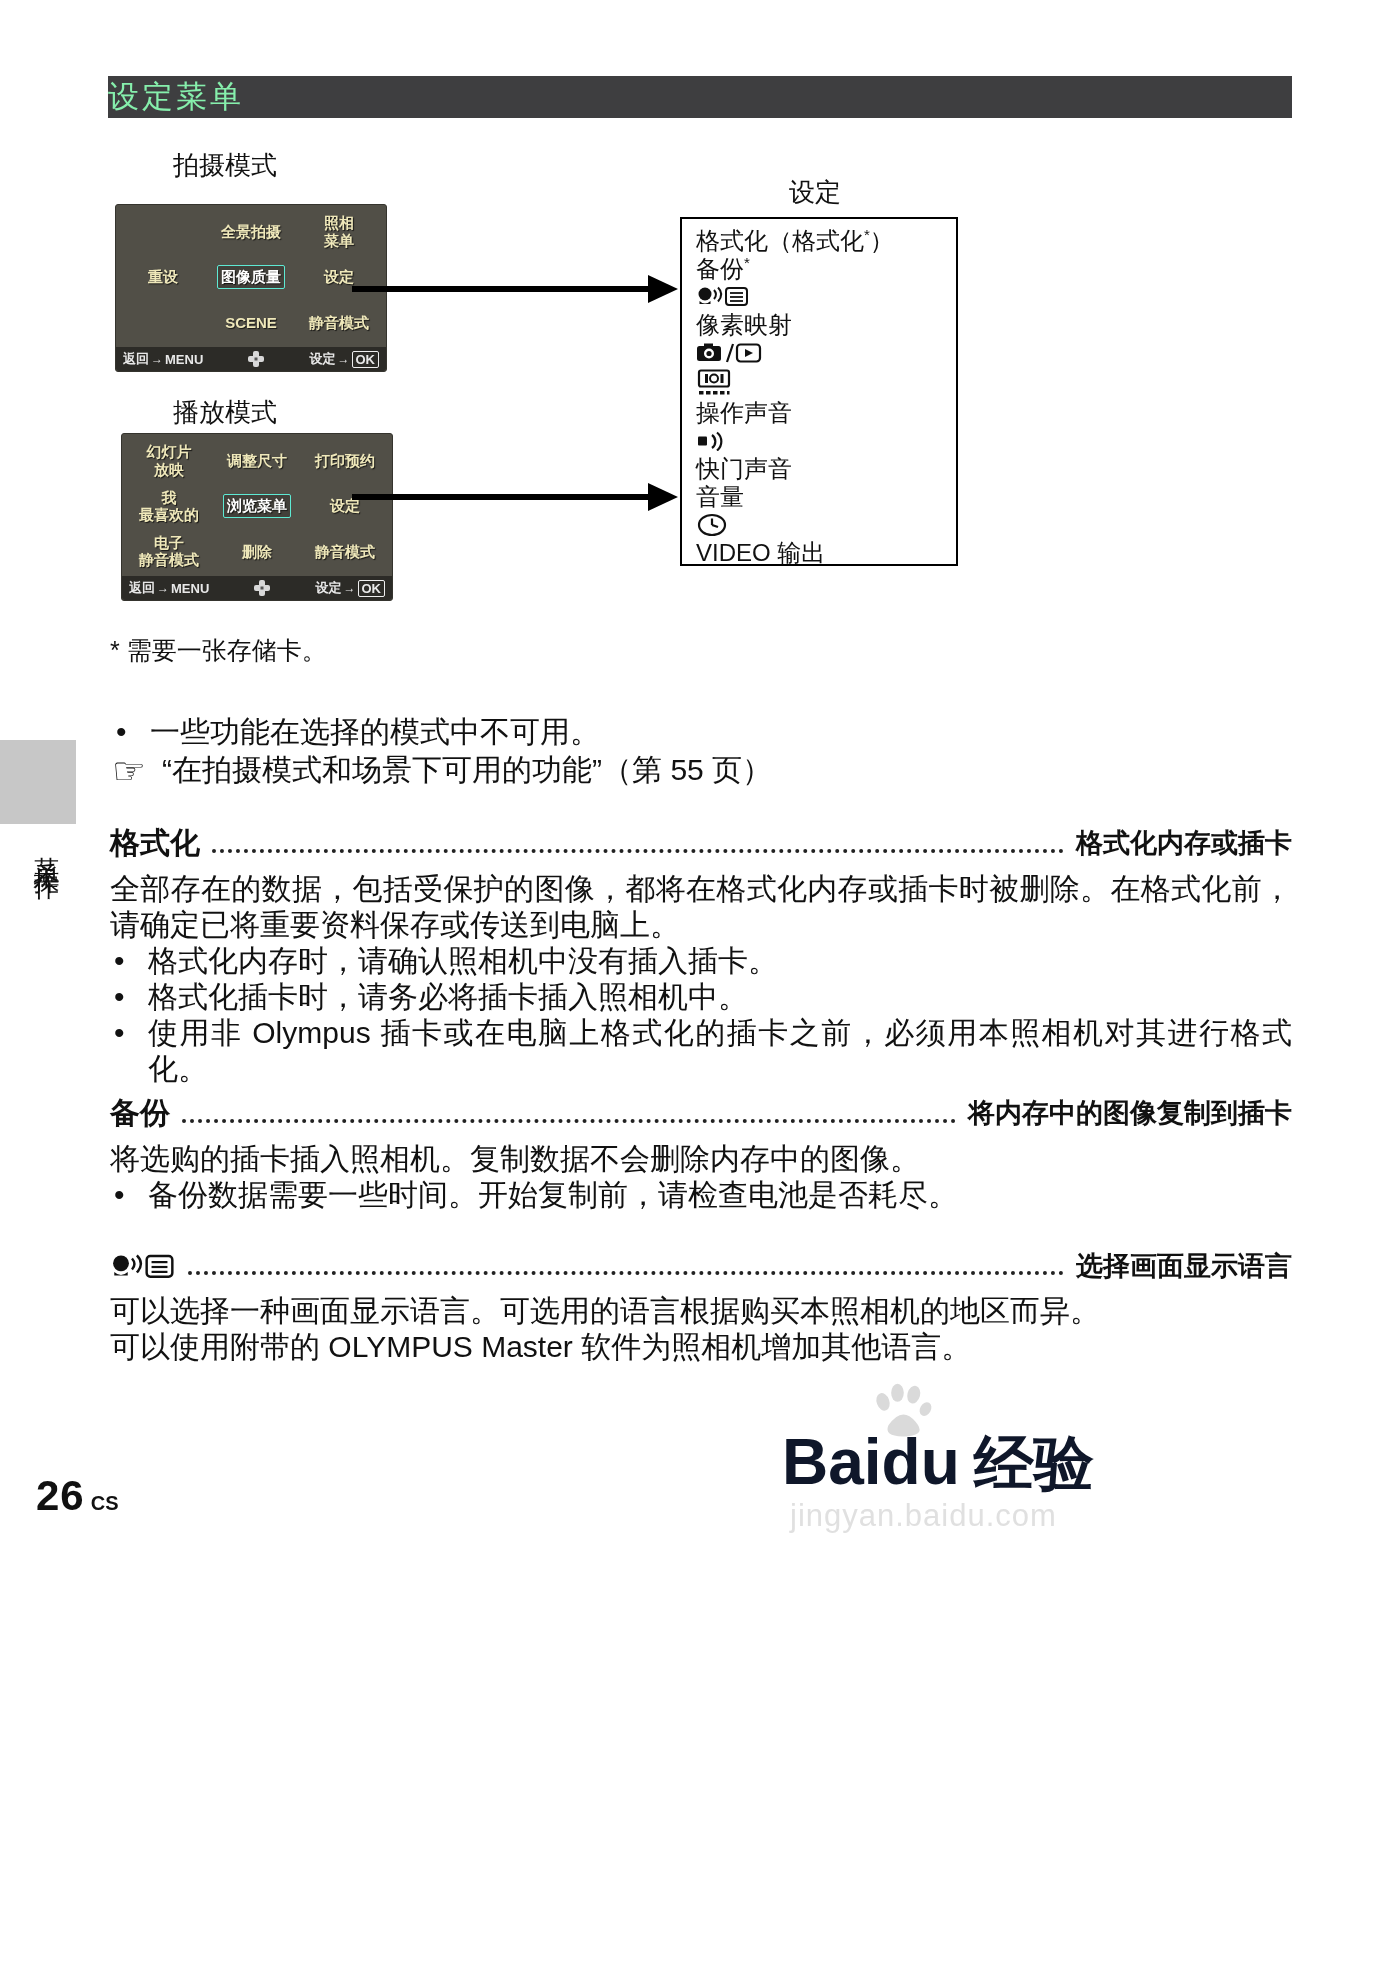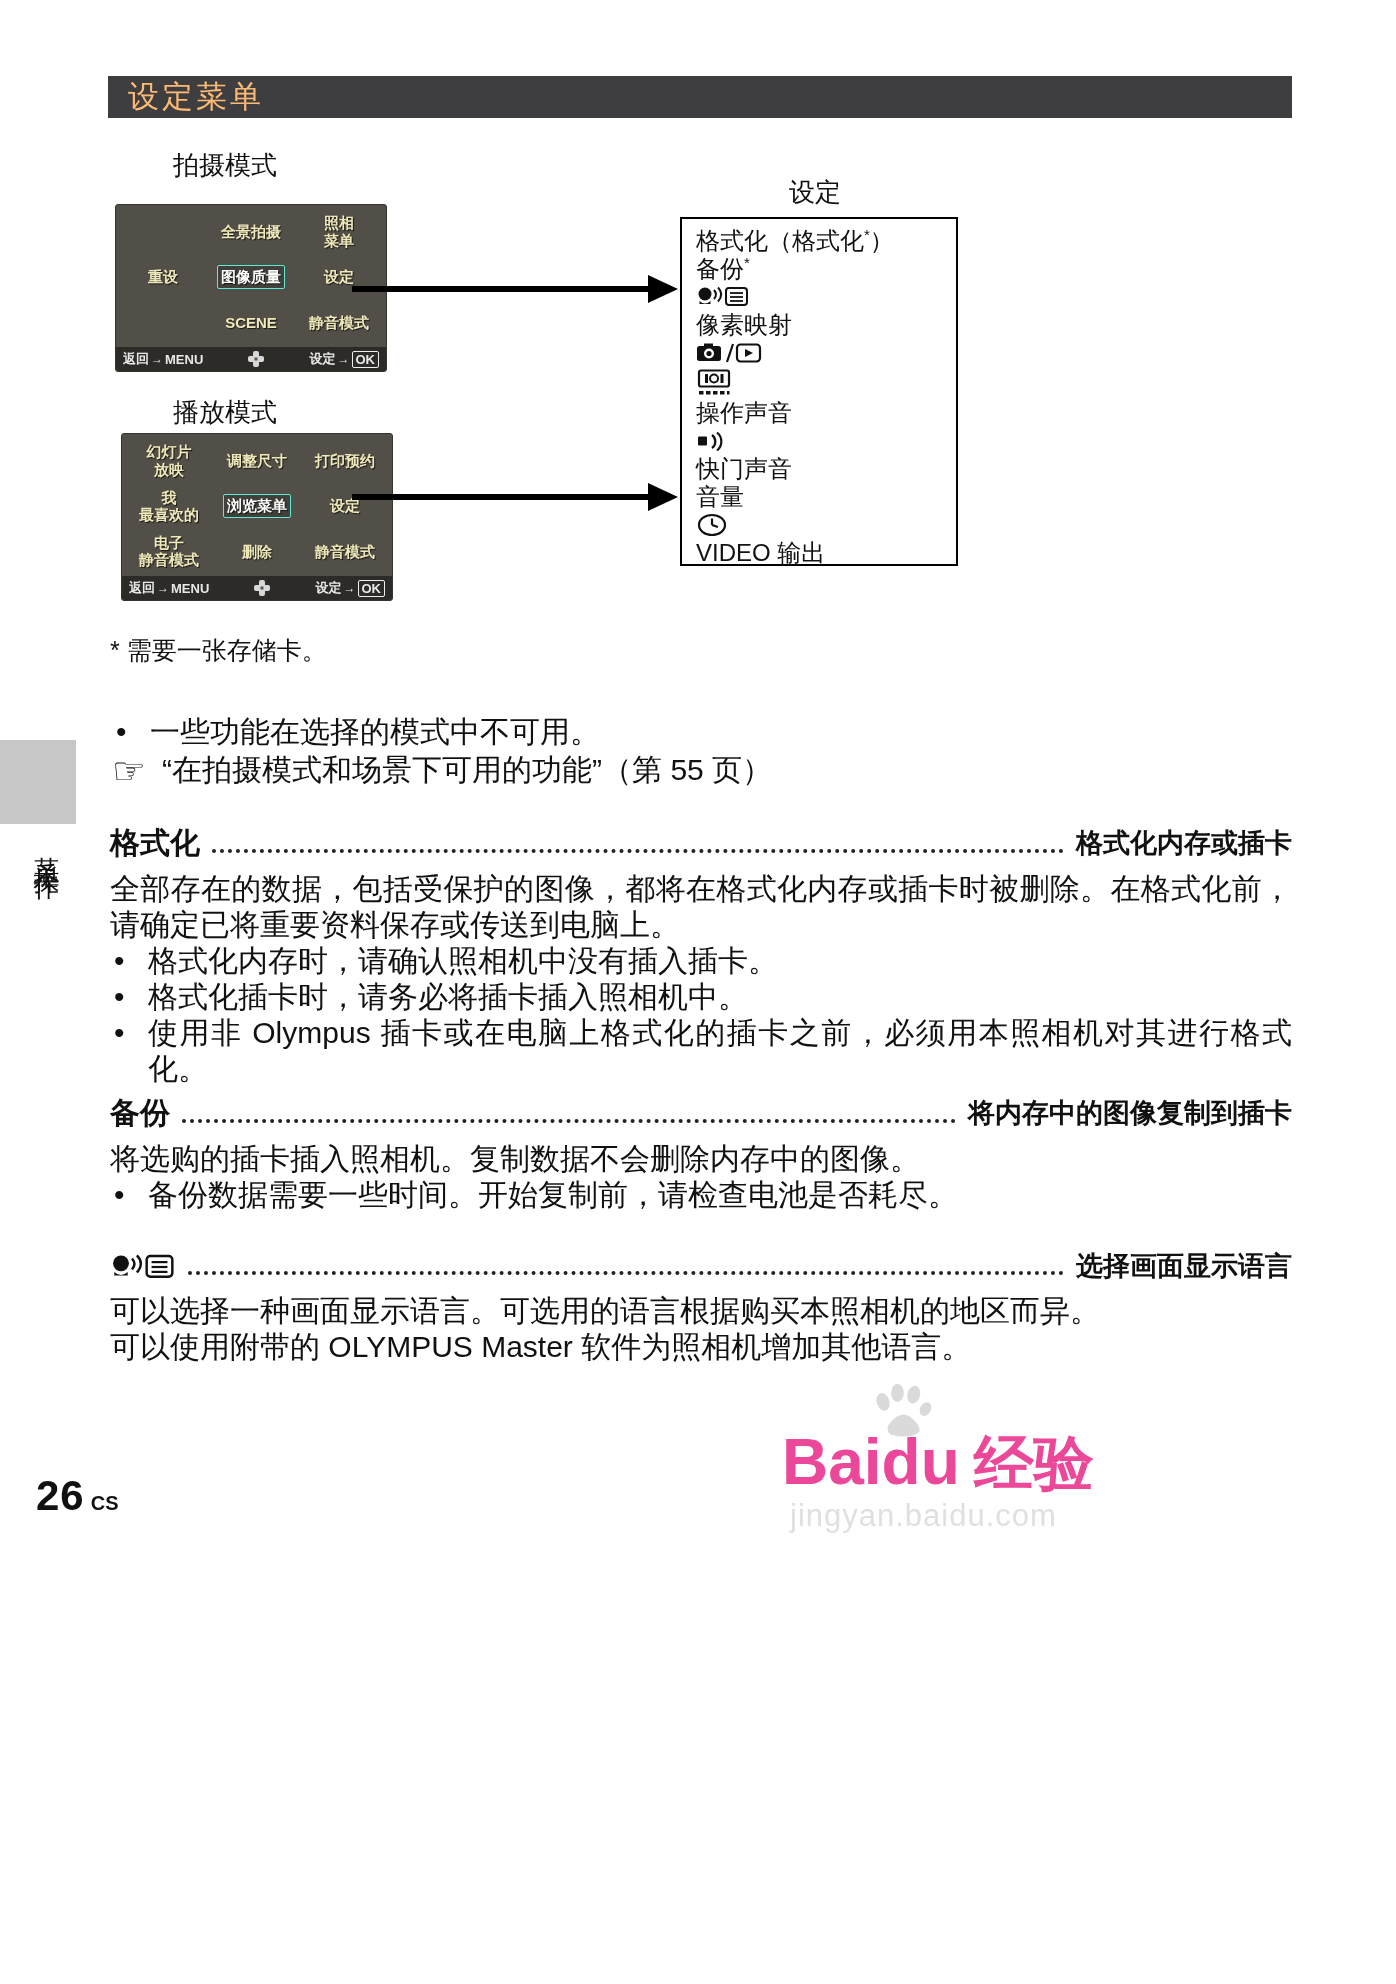--- a/index.html
+++ b/index.html
@@ -4,22 +4,22 @@
 <style>
   html,body { margin:0; padding:0; background:#ffffff; }
   .page {
     position:relative; width:1396px; height:1984px; background:#fff;
     font-family:"Liberation Sans","DejaVu Sans",sans-serif; color:#111; overflow:hidden;
   }
 
   
   .header-bar {
     position:absolute; left:108px; top:76px; width:1184px; height:42px;
-    background:#3e3e40; color:#fdba74; font-size:31px; line-height:42px;
-    padding-left:20px; box-sizing:border-box; letter-spacing:3px;
+    background:#3e3e40; color:#86efac; font-size:31px; line-height:42px;
+    box-sizing:border-box; letter-spacing:3px;
   }
 
   
   .mode-label { position:absolute; left:173px; font-size:26px; }
   .mode-label.shoot { top:148px; }
   .mode-label.play  { top:395px; }
   .settings-label  { position:absolute; left:789px; top:175px; font-size:26px; }
 
   
   .screen {
@@ -97,21 +97,21 @@
 
   
   .pageno { position:absolute; left:36px; top:1472px; display:flex; align-items:baseline; }
   .pn-num { font-size:42px; font-weight:bold; letter-spacing:1px; }
   .pn-lang { font-size:20px; font-weight:bold; margin-left:6px; }
 
   
   .wm { position:absolute; left:782px; top:1382px; width:380px; height:170px; }
   .wm-paw { position:absolute; left:88px; top:0; }
   .wm-brand { position:absolute; left:0; top:42px; display:flex; align-items:baseline;
-    font-size:64px; font-weight:bold; color:#ec4899; }
+    font-size:64px; font-weight:bold; color:#0f172a; }
   .wm-brand .cn { margin-left:14px; font-size:60px; }
   .wm-url { position:absolute; left:8px; top:116px; font-size:31px; color:#e0e0e0; letter-spacing:1px; }
 </style>
 </head>
 <body>
 
 <div class="page">
 
   <div class="header-bar">
     <span>设定菜单</span>

